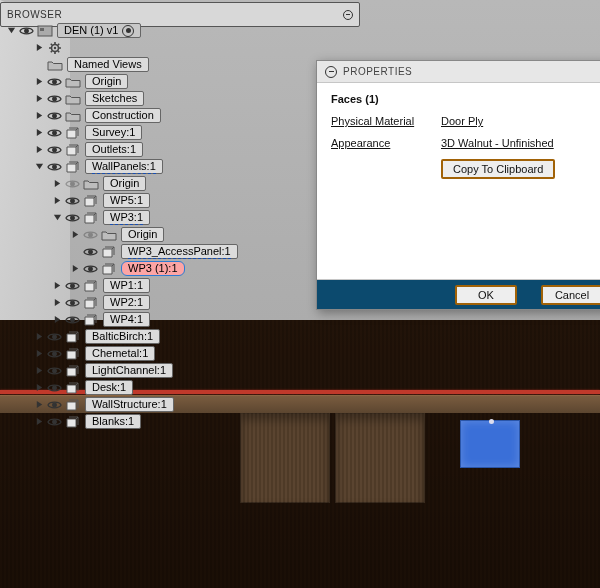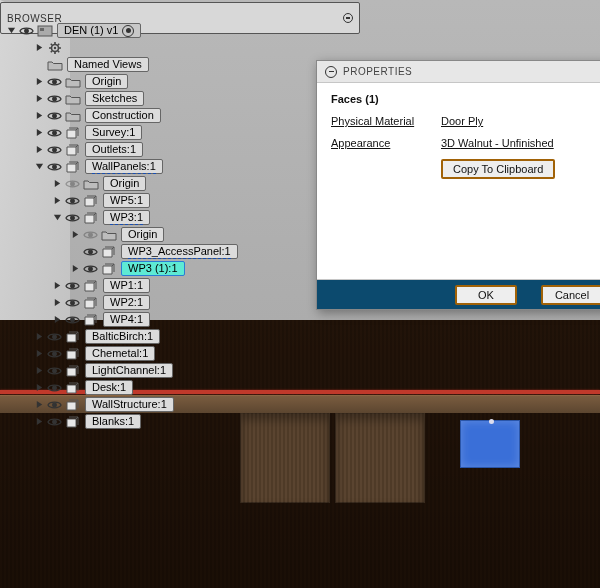--- a/index.html
+++ b/index.html
@@ -19,37 +19,37 @@
     background:linear-gradient(180deg,#7a5c3f,#5c4630); border-top:1px solid #8a6a46;}
   .desk-edge { position:absolute; left:0; right:0; top:390px; height:4px; background:#c0392b; box-shadow:0 0 2px #a02d20;}
   .drawer { position:absolute; top:413px; height:90px; width:90px;
     background:repeating-linear-gradient(90deg,#5a4430 0 2px,#4e3a27 2px 4px);
     border:1px solid rgba(0,0,0,.35); box-shadow:inset 0 6px 10px rgba(0,0,0,.3);}
   .drawer.d1{left:240px;} .drawer.d2{left:335px;}
   .blue-patch{position:absolute;left:460px;top:420px;width:60px;height:48px;background:#3a6fd8;border:1px solid #2a55a8;box-shadow:inset 0 0 10px rgba(255,255,255,.2);}
   .blue-patch::after{content:"";position:absolute;left:28px;top:-2px;width:5px;height:5px;background:#dde;border-radius:50%;}
 
   
-  .browser-head{position:absolute;left:0;top:2px;width:360px;height:32px;background:#d8d8d8;border:1px solid #555;border-radius:2px;display:flex;align-items:center;padding:0 6px;font-size:10px;letter-spacing:.5px;color:#333;}
+  .browser-head{position:absolute;left:0;top:2px;width:360px;height:25px;background:#d8d8d8;border:1px solid #555;border-radius:2px;display:flex;align-items:center;padding:0 6px;font-size:10px;letter-spacing:.5px;color:#333;}
   .browser-head .dash{width:10px;height:10px;border:1.5px solid #333;border-radius:50%;margin-left:auto;position:relative;}
   .browser-head .dash::after{content:"";position:absolute;left:2px;top:3px;width:4px;height:1.5px;background:#333;}
 
   
   .tree{position:absolute;left:6px;top:22px;font-size:11px;color:#000;}
   .row{display:flex;align-items:center;height:17px;white-space:nowrap;}
   .indent{display:inline-block;height:17px;}
   .tw{width:11px;height:11px;display:inline-flex;align-items:center;justify-content:center;margin-right:2px;cursor:pointer;}
   .tw svg{width:9px;height:9px;fill:#333;}
   .eye{width:15px;height:12px;margin-right:3px;display:inline-flex;align-items:center;justify-content:center;}
   .eye svg{width:15px;height:10px;stroke:#333;fill:none;stroke-width:1.3;}
   .eye.off svg{opacity:.35;}
   .ico{width:16px;height:14px;margin-right:4px;display:inline-flex;align-items:center;justify-content:center;}
   .ico svg{width:16px;height:14px;}
   .label-box{background:#dcdcdc;border:1px solid #666;border-radius:2px;padding:0 6px;height:15px;line-height:13px;display:inline-flex;align-items:center;}
-  .label-box.sel{background:#5eead4;border-color:#2b7cd3;}
+  .label-box.sel{background:#fca5a5;border-color:#2b7cd3;border-radius:6px;}
   .label-box.root{background:#c8c8c8;}
   .dash-u{border-bottom:1px dashed #1a4fb0;}
   .radio{width:12px;height:12px;border:1.5px solid #333;border-radius:50%;margin-left:4px;display:inline-flex;align-items:center;justify-content:center;}
   .radio .dot{width:5px;height:5px;background:#333;border-radius:50%;}
 
   
   .props{position:absolute;left:280px;top:60px;width:300px;height:250px;background:#fff;border:1px solid #888;box-shadow:2px 3px 10px rgba(0,0,0,.35);font-size:11px;color:#111;margin-left:36px;}
   .props-head{height:22px;background:#e7e7e7;border-bottom:1px solid #c6c6c6;display:flex;align-items:center;padding:0 8px;gap:6px;}
   .props-head .circ{width:12px;height:12px;border:1.5px solid #333;border-radius:50%;position:relative;}
   .props-head .circ::after{content:"";position:absolute;left:2.5px;top:4px;width:5px;height:1.5px;background:#333;}

